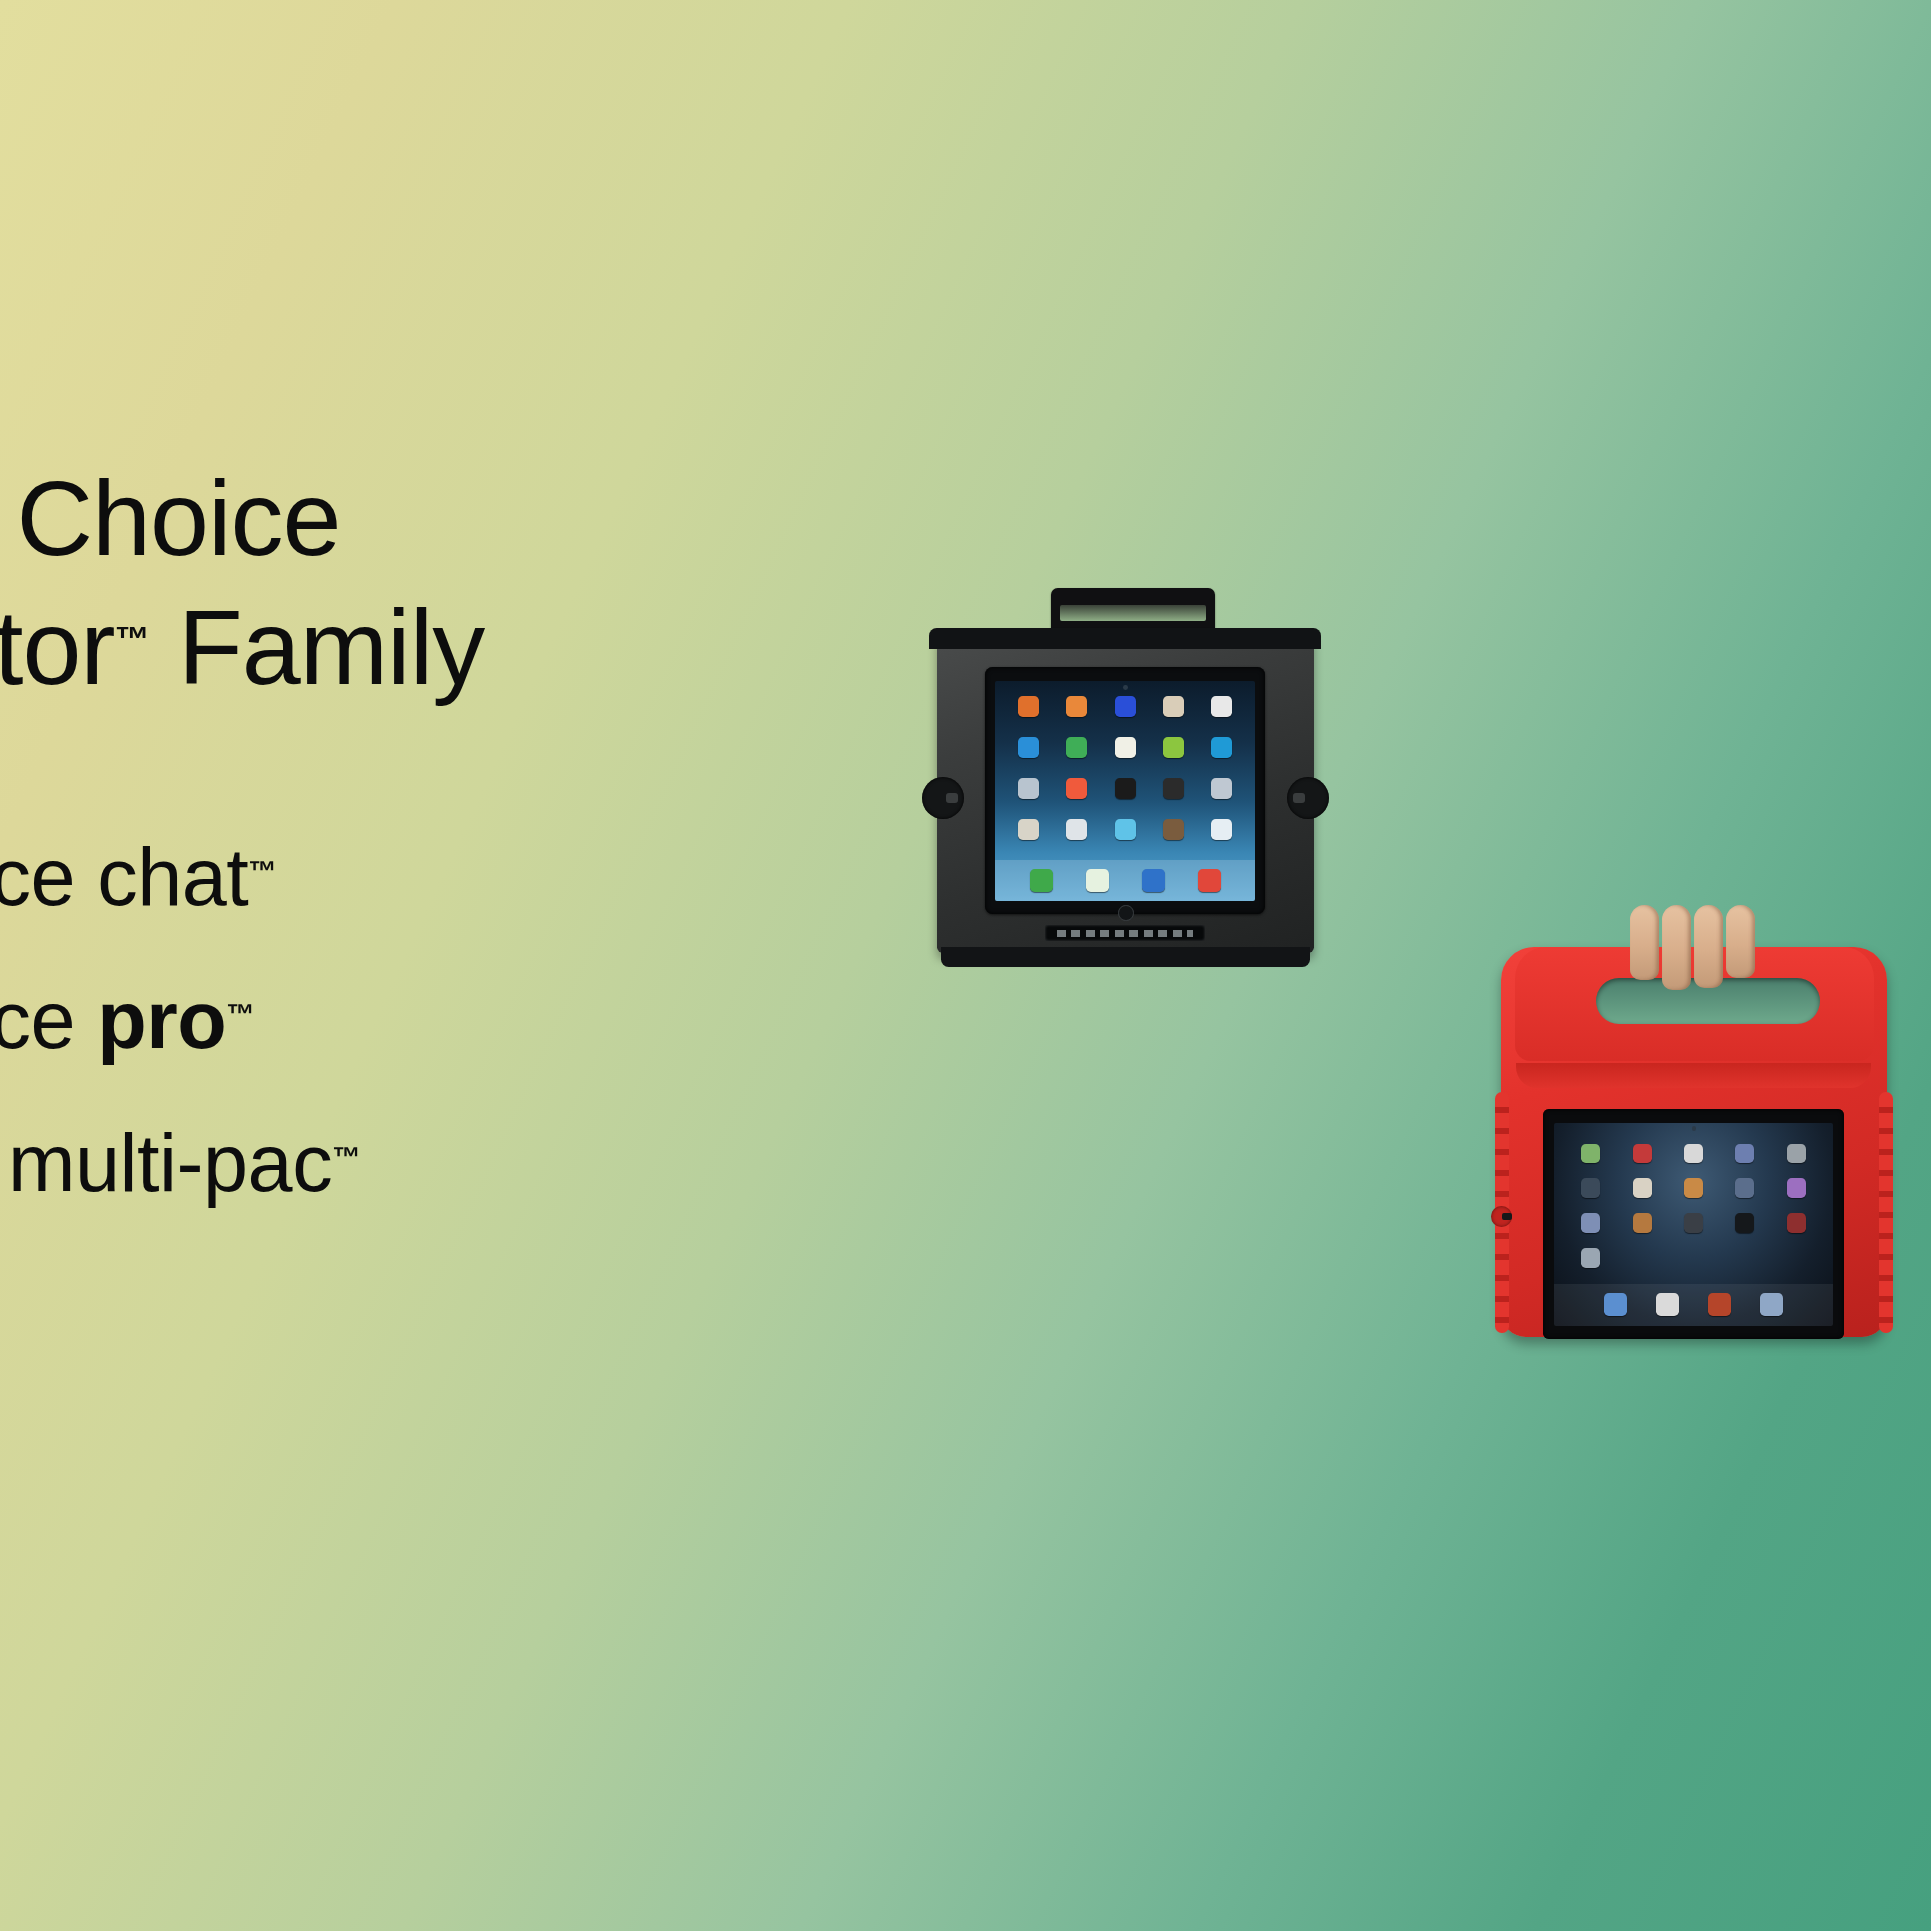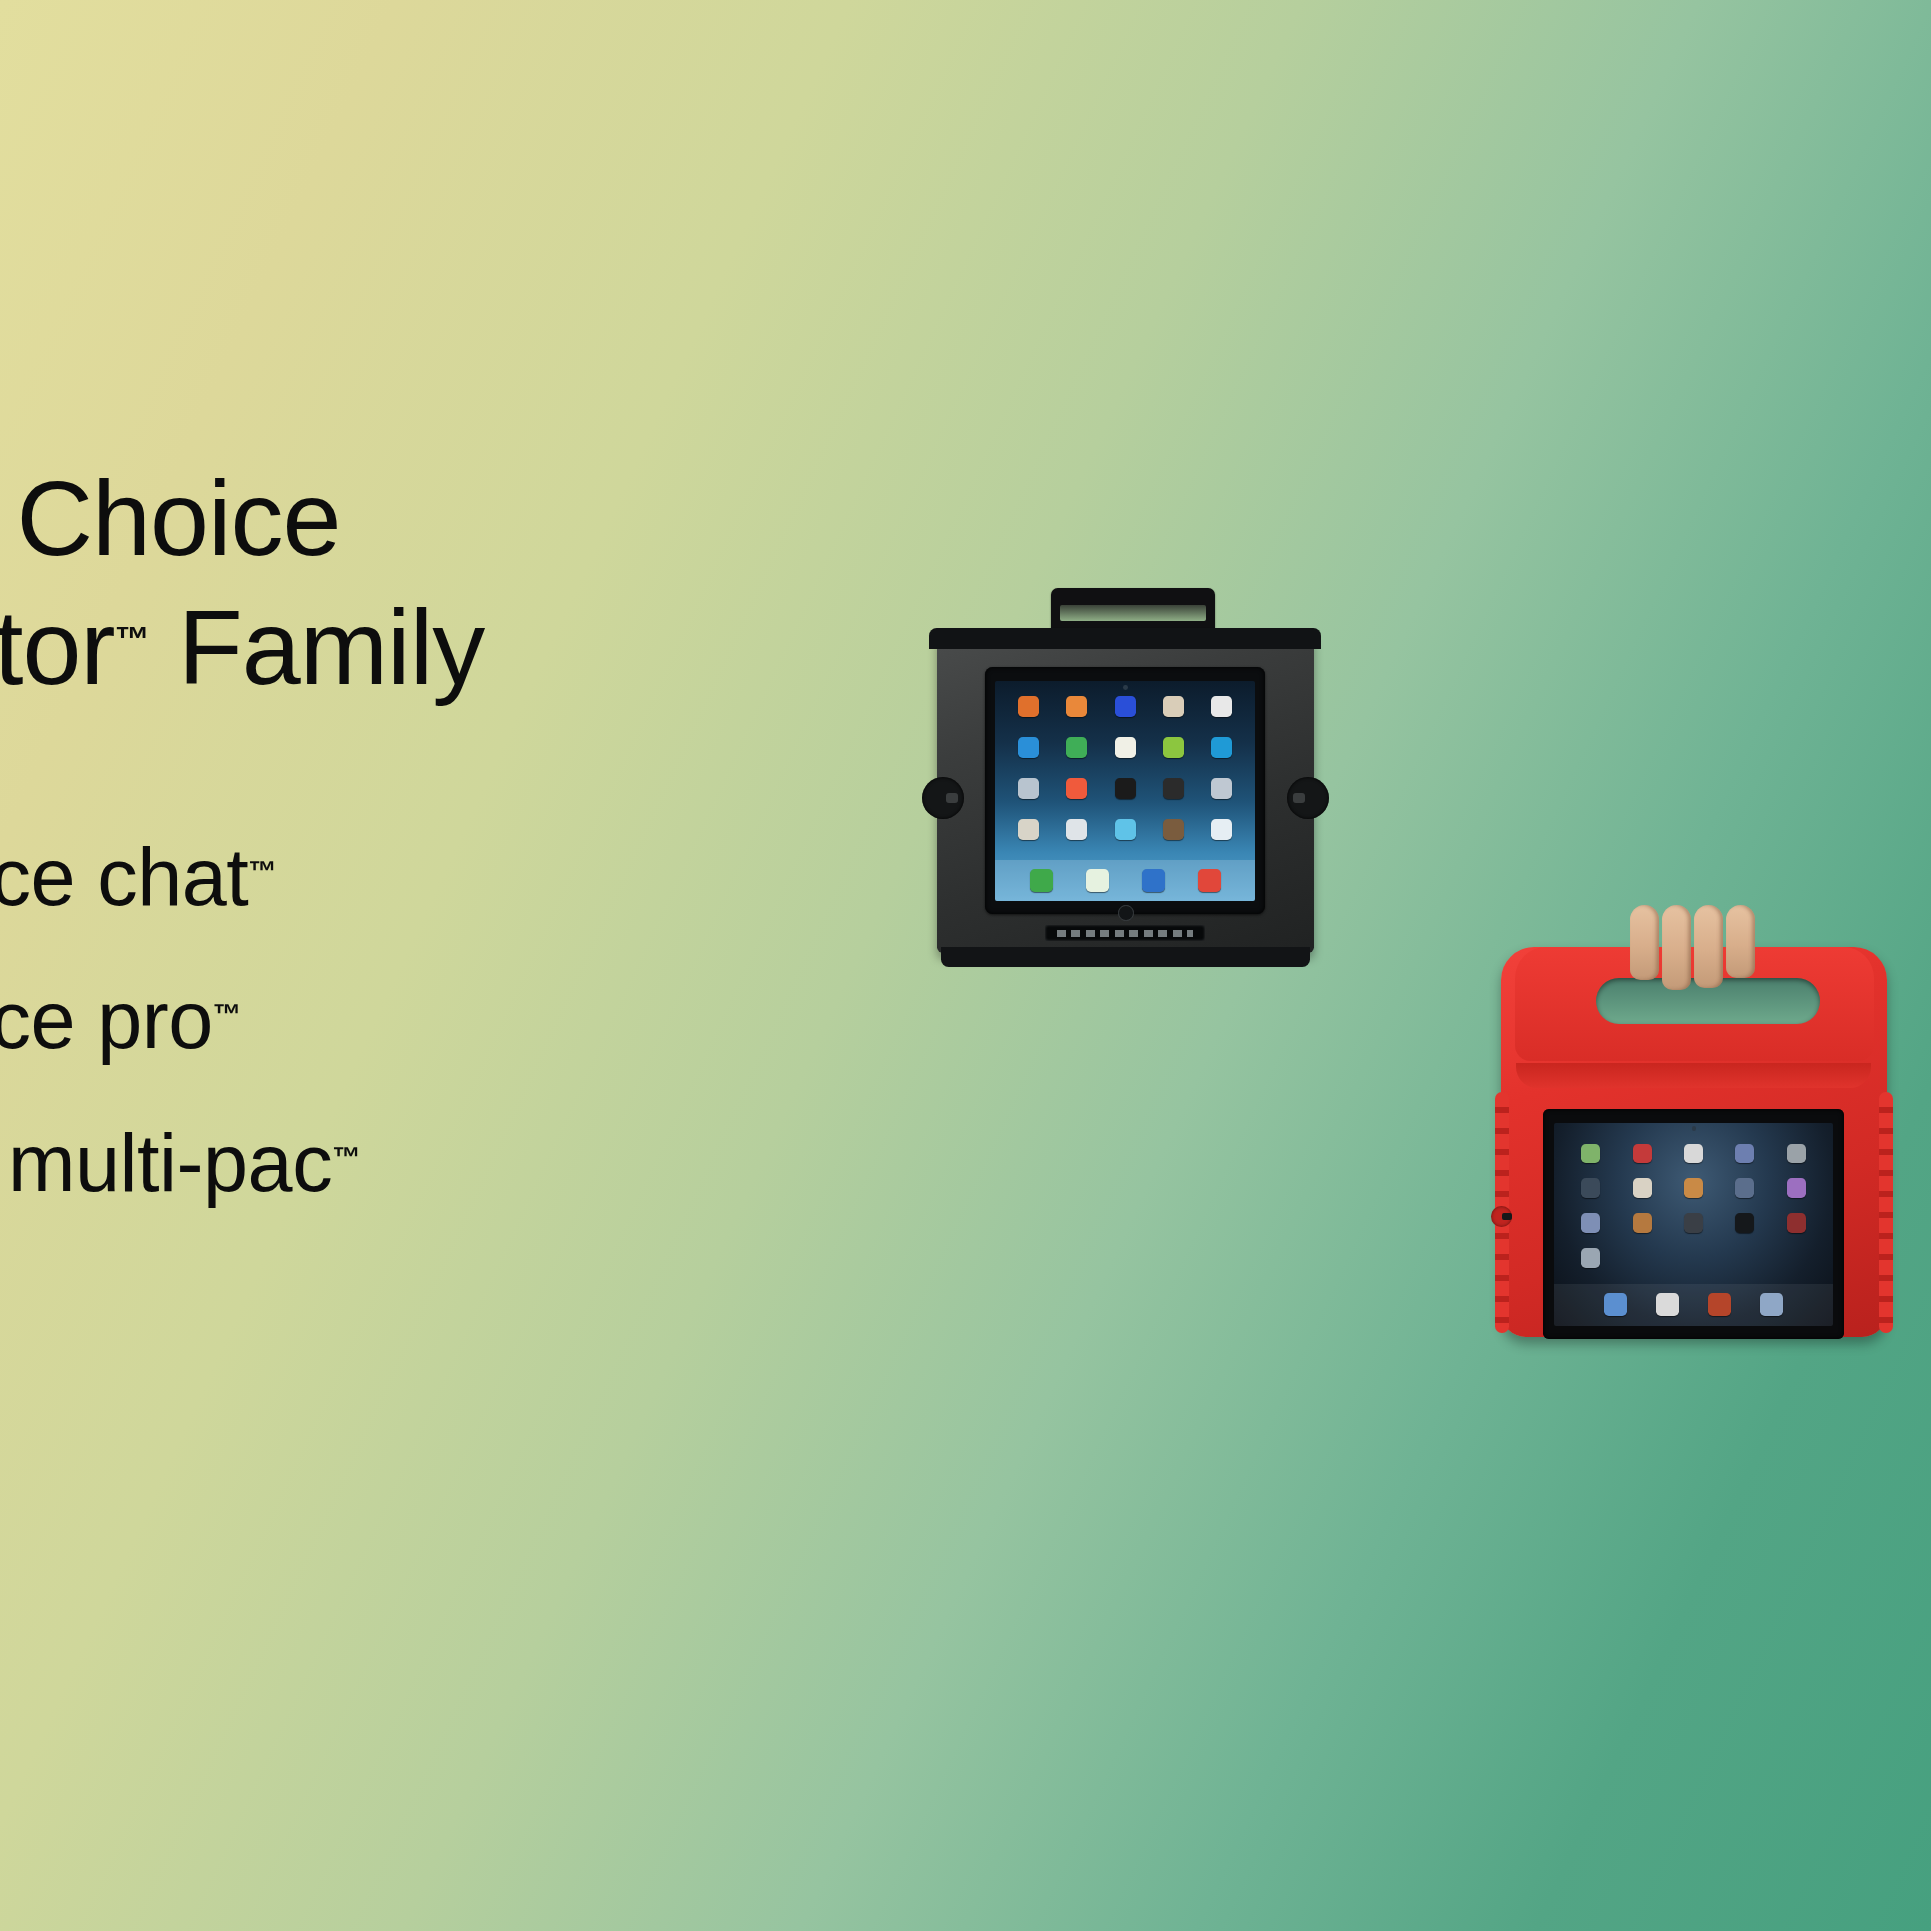--- a/index.html
+++ b/index.html
@@ -26,21 +26,21 @@
   .tm{
     font-size:0.33em;vertical-align:0.95em;letter-spacing:0px;
     font-weight:700;
   }
   .bullets{margin-top:124px;}
   .bullet{
     font-size:81px;line-height:1.0;font-weight:400;
     margin-bottom:62px;white-space:nowrap;letter-spacing:-0.5px;
   }
   .bullet .tm{font-size:0.35em;vertical-align:0.85em;}
-  .b{font-weight:400;}
+  .b{font-weight:700;}
 
   
   .black-case{
     position:absolute;left:937px;top:632px;width:377px;height:338px;
   }
   .bc-handle{
     position:absolute;left:114px;top:-44px;width:164px;height:44px;
     background:#101012;border-radius:6.8px 6.8px 2.9px 2.9px;
     box-shadow:0 1.9px 1.9px rgba(0,0,0,.5);
   }

